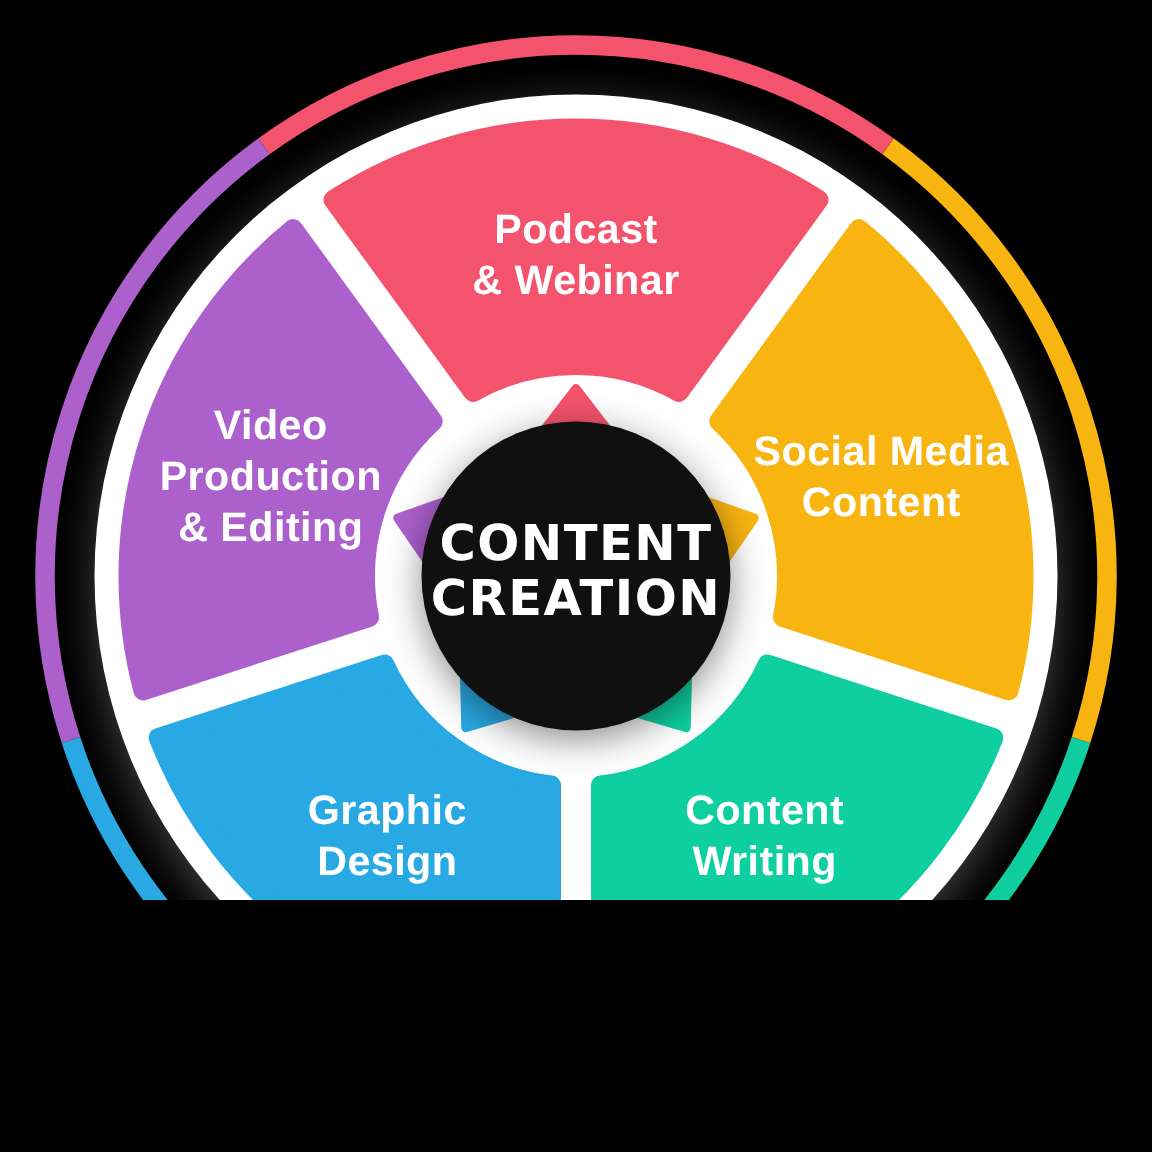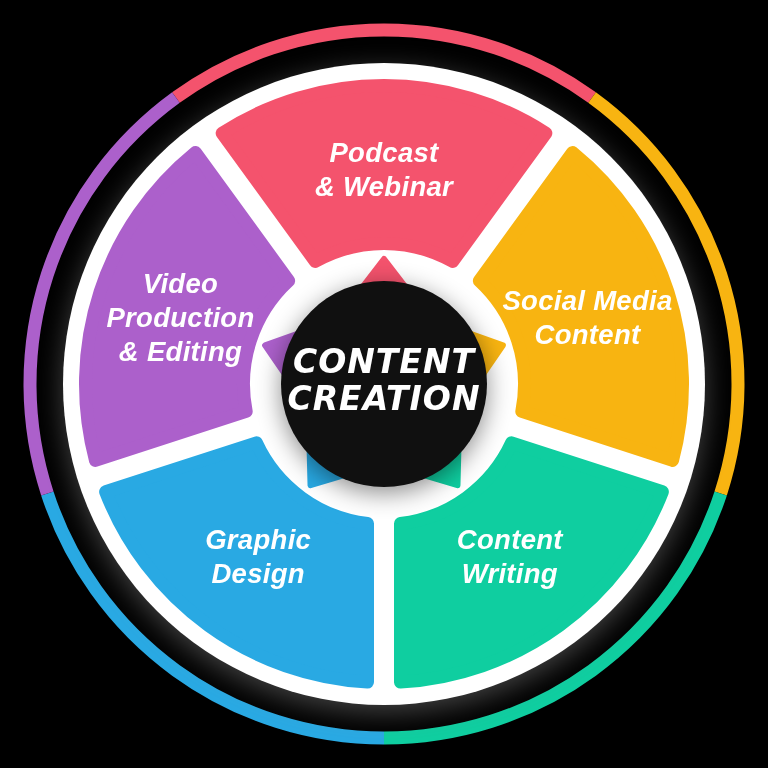--- a/index.html
+++ b/index.html
@@ -1,22 +1,21 @@
 <!DOCTYPE html>
 <html><head>
 <meta charset="utf-8">
 <style>
   html, body { margin: 0; padding: 0; background: #000; }
   .stage {
     position: relative;
-    width: 768px; height: 768px;
+    width: 768px; height: 600px;
     background: #000;
     overflow: hidden;
     font-family: "Liberation Sans", "DejaVu Sans", sans-serif;
-    font-style: italic;
   }
   svg { position: absolute; inset: 0; display: block; }
   .disc { filter: drop-shadow(0px 7px 14px rgba(150,150,150,0.45)); }
   .hub  { filter: drop-shadow(0px 6px 12px rgba(0,0,0,0.45)); }
   text {
     font-family: "Liberation Sans", "DejaVu Sans", sans-serif;
     font-weight: 700;
     text-anchor: middle;
   }
   .seg-label { letter-spacing: 0.3px; }

